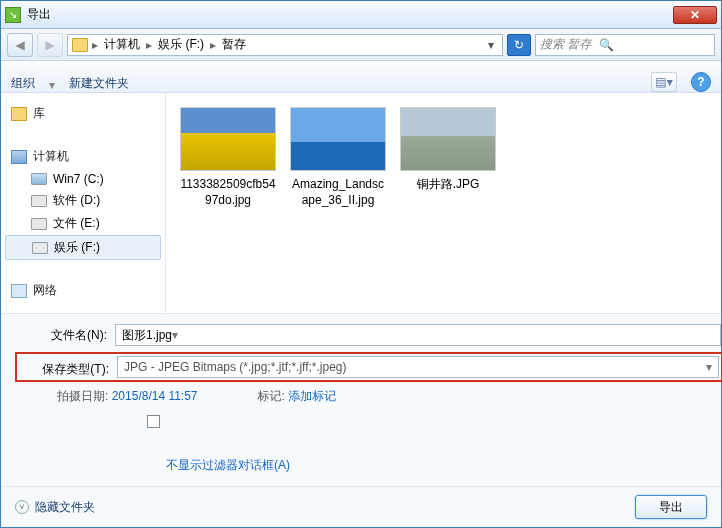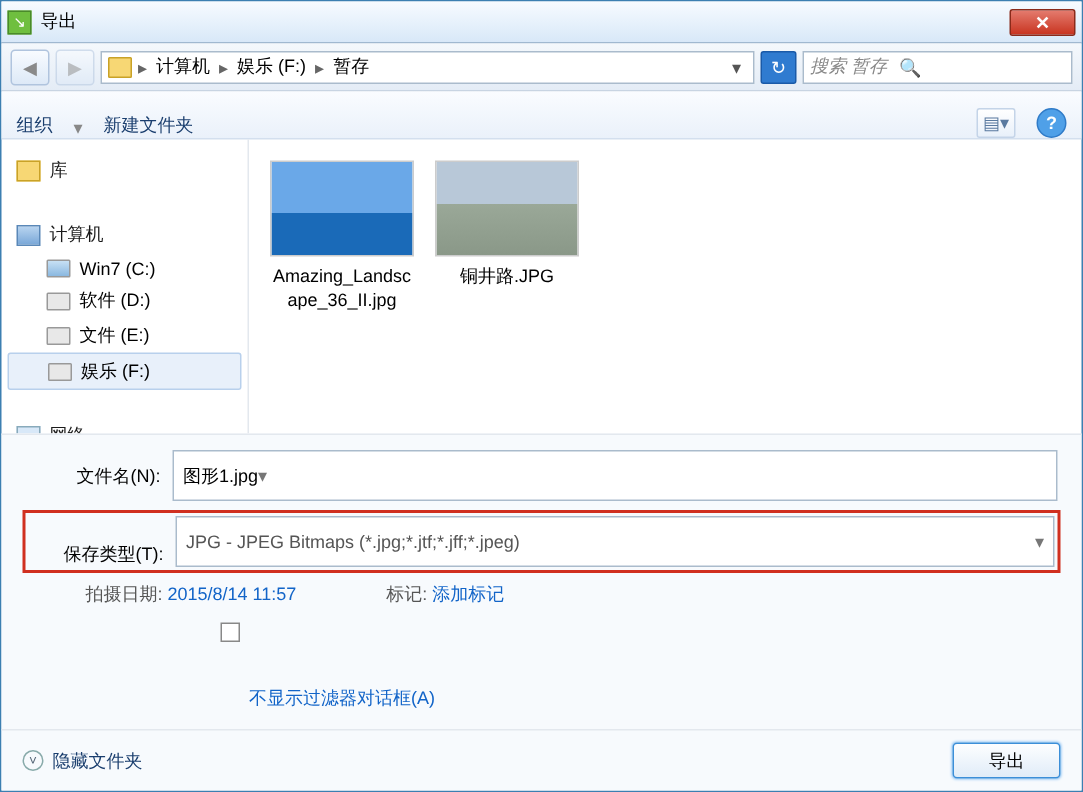--- a/index.html
+++ b/index.html
@@ -35,24 +35,24 @@
 .sidebar .libicon { width: 16px; height: 14px; background: #f7d774; border: 1px solid #c9a227; }
 .sidebar .pcicon { width: 16px; height: 14px; background: linear-gradient(#b8d4f0,#7aa8d8); border: 1px solid #5a88b8; }
 .sidebar .neticon { width: 16px; height: 14px; background: #d8e8f8; border: 1px solid #8ab; }
 .content { flex: 1; padding: 14px; display: flex; gap: 14px; align-items: flex-start; overflow: auto; }
 .thumb { width: 96px; text-align: center; }
 .thumb .img { width: 96px; height: 64px; border: 1px solid #ccc; background: #eee; }
 .thumb .img.sun { background: linear-gradient(#5a8fd0 0%, #5a8fd0 40%, #e7c400 40%, #c4a400 100%); }
 .thumb .img.sea { background: linear-gradient(#6aa8e8 0%, #6aa8e8 55%, #1a6ab8 55%, #1a6ab8 100%); }
 .thumb .img.road { background: linear-gradient(#b8c8d8 0%, #b8c8d8 45%, #9aa898 45%, #8a9888 100%); }
 .thumb .name { margin-top: 6px; line-height: 1.3; word-break: break-all; }
-.footer { border-top: 1px solid #e3e8ee; background: #f7fafd; padding: 10px 16px 12px 16px; display: flex; flex-direction: column; gap: 8px; }
+.footer { border-top: 1px solid #e3e8ee; background: #f7fafd; padding: 10px 0 12px 16px; display: flex; flex-direction: column; gap: 8px; }
 .row { display: flex; align-items: center; gap: 8px; }
 .row .lbl { width: 90px; text-align: right; color: #000; }
-.row .field { flex: 1; height: 34px; background: #fff; border: 1px solid #abc; padding: 0 6px; display: flex; align-items: center; }
+.row .field { flex: 1; height: 22px; background: #fff; border: 1px solid #abc; padding: 0 6px; display: flex; align-items: center; }
 .row .field.dd { justify-content: space-between; color: #555; }
 .row.red { border: 2px solid #d03020; padding: 2px; margin: -2px; align-items: flex-end; }
 .metarow { display: flex; gap: 60px; padding-left: 40px; }
 .metarow .k { color: #555; }
 .metarow .v { color: #1264c8; }
 .chk { display: flex; align-items: flex-start; gap: 6px; padding-left: 130px; }
 .chk .box { width: 13px; height: 13px; border: 1px solid #888; background: #fff; margin-top: 2px; }
 .chk .lbl2 { color: #1264c8; line-height: 1.4; margin-top: 44px; }
 .bottombar { display: flex; align-items: center; padding: 8px 14px; gap: 10px; border-top: 1px solid #e3e8ee; background: #f7fafd; }
 .bottombar .toggle { display: flex; align-items: center; gap: 6px; color: #1a3e6e; }
@@ -131,20 +131,24 @@
           <span>娱乐 (F:)</span>
         </div>
       <div style="height:18px"></div>
       <div class="group">
         <span class="neticon"></span>
         <span>网络</span>
       </div>
     </div>
     <div class="content">
       <div class="thumb">
+        <div class="img sun"></div>
+        <div class="name">1133382509cfb5497do.jpg</div>
+      </div>
+      <div class="thumb">
         <div class="img sea"></div>
         <div class="name">Amazing_Landscape_36_II.jpg</div>
       </div>
       <div class="thumb">
         <div class="img road"></div>
         <div class="name">铜井路.JPG</div>
       </div>
     </div>
   </div>
 

